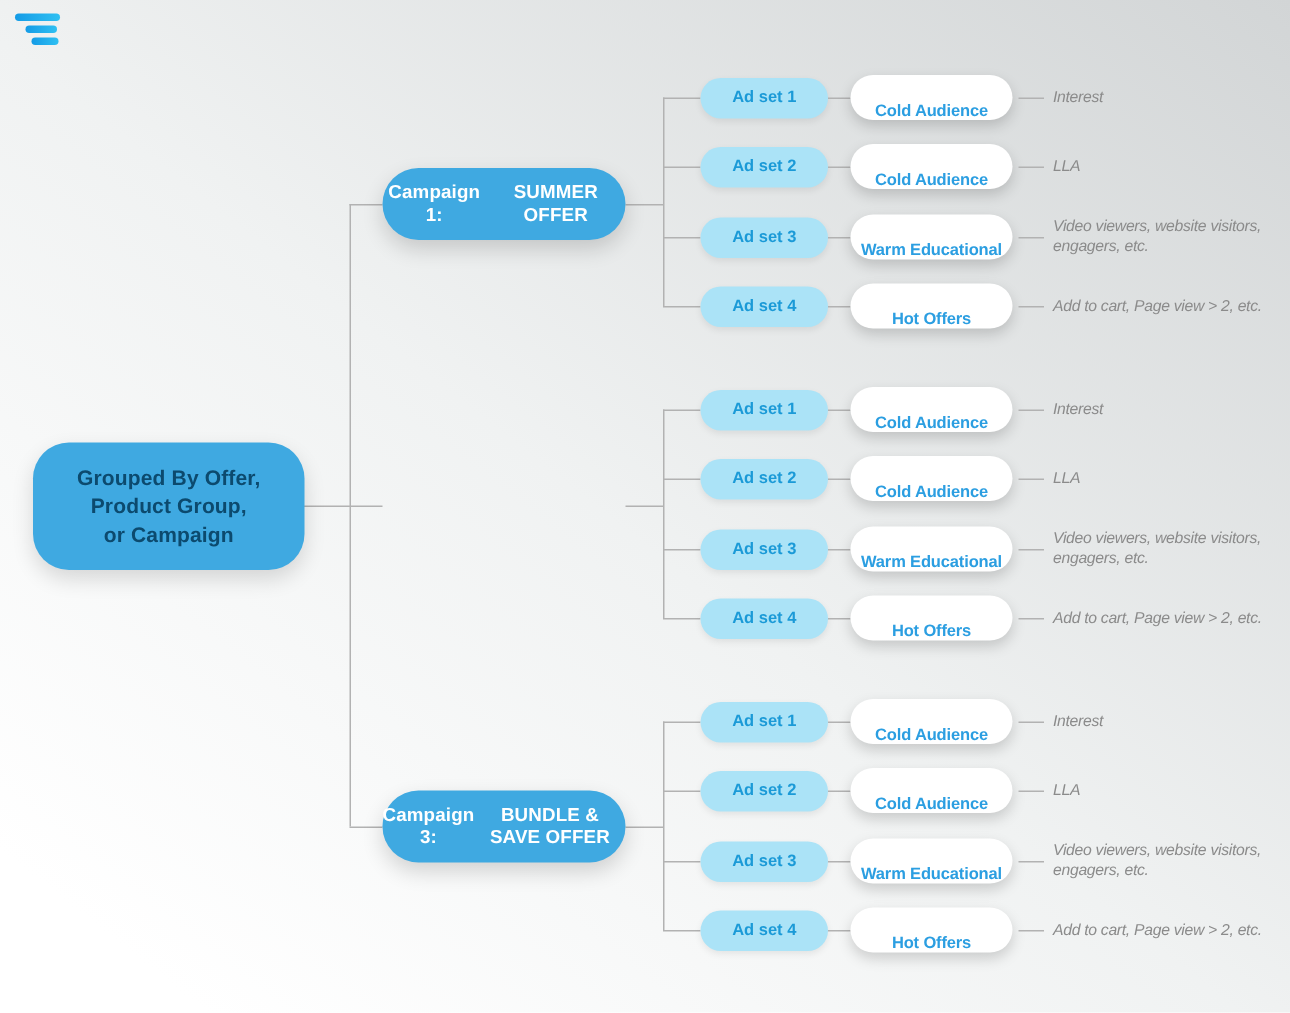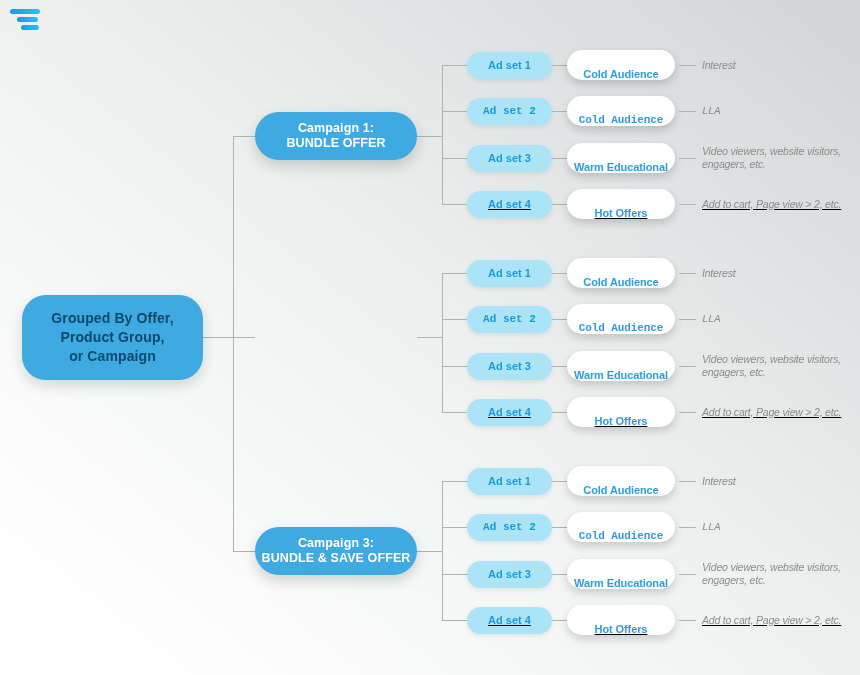--- a/index.html
+++ b/index.html
@@ -45,36 +45,36 @@
   }
   .root-label {
     color:#0c4a6e; font-weight:bold; font-size:14px; line-height:19px;
     text-align:center; white-space:pre-line; letter-spacing:0.1px;
   }
 
   
   .camp {
     position:absolute; left:255px; width:162px; height:48px;
     background:#3FA9E1; border-radius:24px;
-    display:flex; flex-direction:column; align-items:center; justify-content:center;
+    display:flex; flex-direction:row; align-items:center; justify-content:center;
     box-shadow: 0 6px 14px rgba(0,0,0,0.16);
   }
   .camp.c1 { top:112px; } .camp.c2 { top:313px; } .camp.c3 { top:527px; }
   .camp-title, .camp-subtitle {
     color:#fff; font-weight:bold; font-size:12.5px; line-height:15px;
     text-align:center; letter-spacing:0.1px;
   }
 
   
   .row { position:absolute; left:442px; height:30px; display:flex; align-items:center; }
   .row > * { flex-shrink:0; }
   .r0 { top: calc(var(--gy) - 15px); }
-  .r1 { top: calc(var(--gy) + 31px); font-family: Liberation Mono, monospace; }
+  .r1 { top: calc(var(--gy) + 31px); }
   .r2 { top: calc(var(--gy) + 78px); }
-  .r3 { top: calc(var(--gy) + 124px); text-decoration: underline; }
+  .r3 { top: calc(var(--gy) + 124px); }
 
   .branch-line { width:25px; height:1px; background:#b2b2b2; }
   .conn-line   { width:15px; height:1px; background:#b2b2b2; }
   .dash-line   { width:17px; height:1px; background:#b2b2b2; margin-left:4px; margin-right:6px; }
 
   .adset-pill {
     width:85px; height:27px; background:#ABE3F7; border-radius:14px;
     display:flex; align-items:center; justify-content:center;
     box-shadow: 0 2px 5px rgba(0,0,0,0.08);
   }
@@ -115,21 +115,21 @@
   <div class="vline trunk g3"></div>
 
   <div class="root">
     <div class="root-label">Grouped By Offer,
 Product Group,
 or Campaign</div>
   </div>
 
   <div class="camp c1">
     <div class="camp-title">Campaign 1:</div>
-    <div class="camp-subtitle">BUNDLE OFFER</div>
+    <div class="camp-subtitle">SUMMER OFFER</div>
   </div>
   <div class="camp c3">
     <div class="camp-title">Campaign 3:</div>
     <div class="camp-subtitle">BUNDLE &amp; SAVE OFFER</div>
   </div>
 
   <div class="row g1 r0">
     <div class="branch-line"></div>
     <div class="adset-pill">
         <span>Ad set 1</span>

